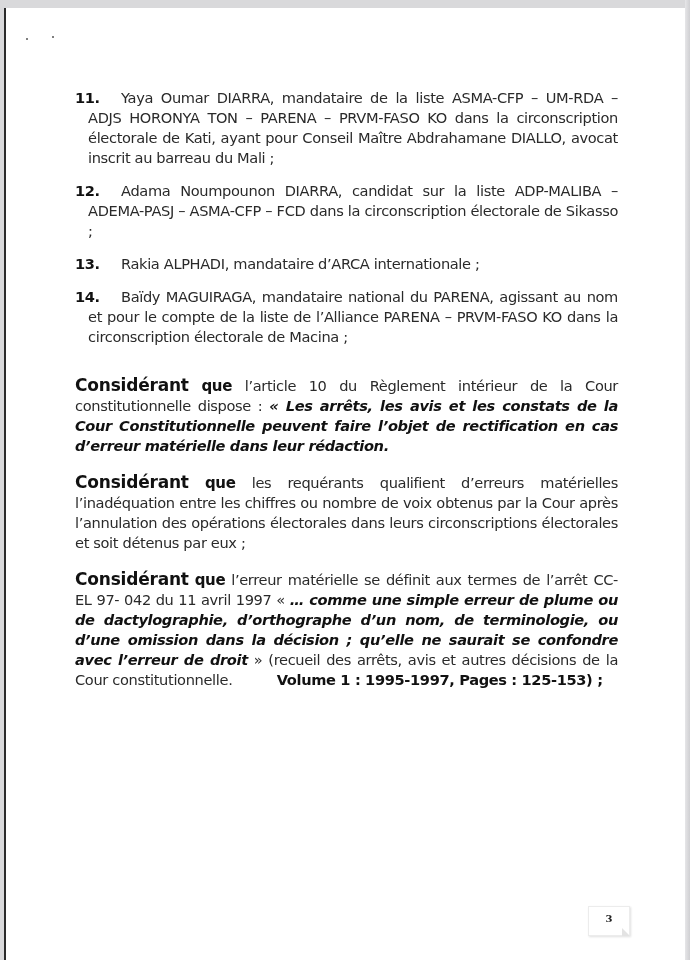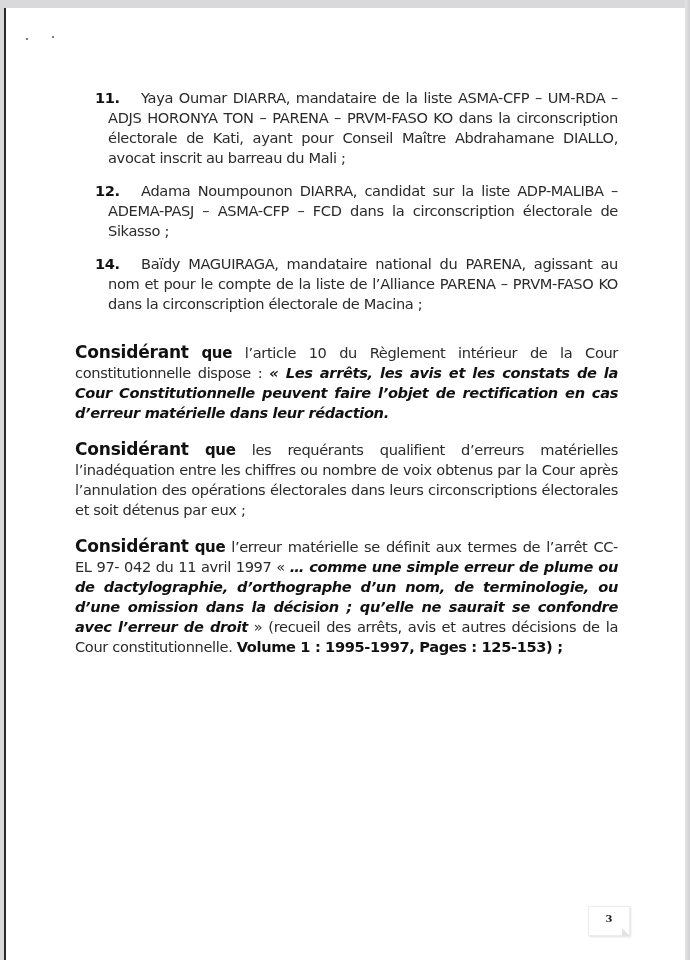--- a/index.html
+++ b/index.html
@@ -21,28 +21,28 @@
   }
   .dot { position: absolute; width: 2px; height: 2px; background: #555; border-radius: 50%; }
   .content {
     position: absolute; left: 78px; top: 88px; width: 540px;
     color: #2a2a2a;
     font-size: 14.6px;
     line-height: 20px;
     letter-spacing: -0.35px;
     word-spacing: 0px;
   }
-  .item { position: relative; padding-left: 10px; margin-bottom: 13px; text-align: justify; margin-left: 20px; }
+  .item { position: relative; padding-left: 10px; margin-bottom: 13px; text-align: justify; }
   .item .num { position: absolute; left: -3px; top: 0; font-weight: bold; color: #111; }
   .item .txt { display: block; text-indent: 33px; margin-left: 0; }
   .para { text-align: justify; margin: 0 0 13px 0; }
   .lead { font-weight: bold; font-size: 17px; color: #111; letter-spacing: -0.2px; }
   .que { font-weight: bold; color: #111; font-size: 15px; }
   .bi { font-weight: bold; font-style: italic; color: #111; }
-  .b { font-weight: bold; color: #111; }
+  .b { font-weight: bold; color: #111; margin-left: 40px; }
   .quote-para { font-weight: bold; font-style: italic; color: #111; text-align: justify; margin: 0 0 16px 0; }
   .page-num {
     position: absolute; left: 588px; top: 906px; width: 40px; height: 28px;
     background: #fff; border: 1px solid #ececec;
     box-shadow: 1px 1px 2px #e0e0e0;
     font-family: "DejaVu Serif", serif; font-weight: bold; font-size: 10px;
     text-align: center; line-height: 24px; color: #222;
   }
   .page-num .curl {
     position: absolute; right: -1px; bottom: -1px; width: 0; height: 0;
@@ -63,20 +63,24 @@
   <div class="item">
     <span class="num">11.</span>
     <span class="txt">Yaya Oumar DIARRA, mandataire de la liste ASMA-CFP – UM-RDA – ADJS HORONYA TON – PARENA – PRVM-FASO KO dans la circonscription électorale de Kati, ayant pour Conseil Maître Abdrahamane DIALLO, avocat inscrit au barreau du Mali ;</span>
   </div>
 
   <div class="item">
     <span class="num">12.</span>
     <span class="txt">Adama Noumpounon DIARRA, candidat sur la liste ADP-MALIBA – ADEMA-PASJ – ASMA-CFP – FCD dans la circonscription électorale de Sikasso ;</span>
   </div>
 
+  <div class="item">
+    <span class="num">13.</span>
+    <span class="txt">Rakia ALPHADI, mandataire d’ARCA internationale ;</span>
+  </div>
 
   <div class="item">
     <span class="num">14.</span>
     <span class="txt">Baïdy MAGUIRAGA, mandataire national du PARENA, agissant au nom et pour le compte de la liste de l’Alliance PARENA – PRVM-FASO KO dans la circonscription électorale de Macina ;</span>
   </div>
 
 
   <p class="para" style="margin-left:-3px;margin-bottom:16px;margin-top:28px;">
     <span class="lead">Considérant</span>
     <span class="que">que</span>

